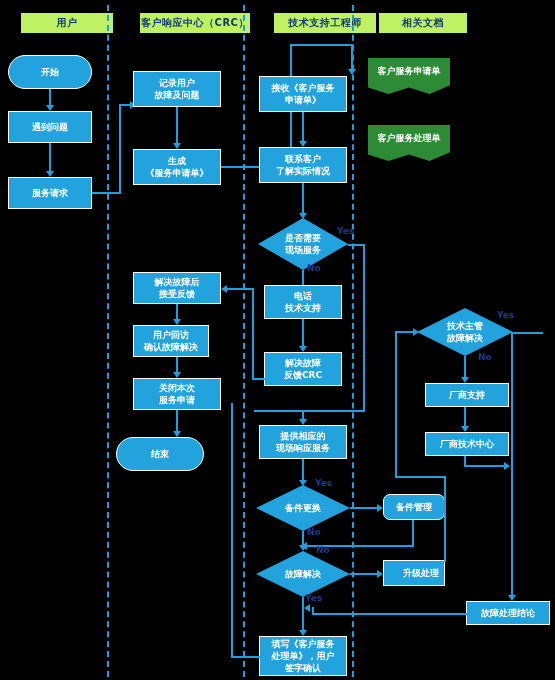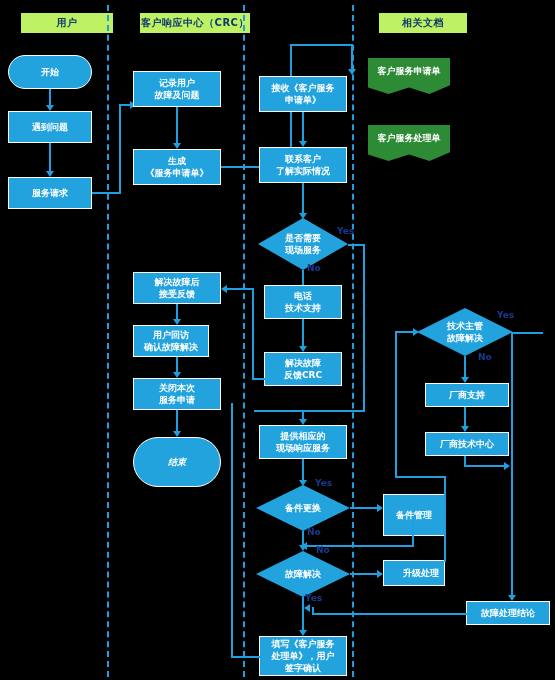--- a/index.html
+++ b/index.html
@@ -86,20 +86,21 @@
   .arr-r{border-top:4px solid transparent;border-bottom:4px solid transparent;border-left:6px solid #1f9fe0;}
   .arr-l{border-top:4px solid transparent;border-bottom:4px solid transparent;border-right:6px solid #1f9fe0;}
 </style>
 </head>
 <body>
 
 <div id="stage">
 
   <div class="lane-header" style="left:5px;top:13px;width:92px;height:20px;">用户</div>
   <div class="lane-header" style="left:124px;top:13px;width:110px;height:20px;">客户响应中心（CRC）</div>
+  <div class="lane-header" style="left:258px;top:13px;width:102px;height:20px;">技术支持工程师</div>
   <div class="lane-header" style="left:363px;top:13px;width:88px;height:20px;">相关文档</div>
 
   <div class="lane-div" style="left:107px;top:5px;height:672px;"></div>
   <div class="lane-div" style="left:243px;top:5px;height:672px;"></div>
   <div class="lane-div" style="left:352px;top:5px;height:672px;"></div>
 
 
   <div class="node terminator" style="left:8px;top:55px;width:84px;height:34px;">开始</div>
 
   <div class="ln lnv" style="left:49px;top:89px;height:17px;"></div>
@@ -125,21 +126,21 @@
   <div class="node" style="left:133px;top:325px;width:76px;height:32px;">用户回访<br>确认故障解决</div>
 
   <div class="ln lnv" style="left:176px;top:357px;height:16px;"></div>
   <div class="arr arr-d" style="left:173px;top:372px;"></div>
 
   <div class="node" style="left:133px;top:378px;width:88px;height:32px;">关闭本次<br>服务申请</div>
 
   <div class="ln lnv" style="left:176px;top:410px;height:22px;"></div>
   <div class="arr arr-d" style="left:173px;top:431px;"></div>
 
-  <div class="node terminator" style="left:133px;top:437px;width:88px;height:50px;font-style:italic;">结束</div>
+  <div class="node terminator" style="left:116px;top:437px;width:88px;height:34px;">结束</div>
 
   <div class="node" style="left:133px;top:71px;width:88px;height:36px;">记录用户<br>故障及问题</div>
 
   <div class="ln lnv" style="left:176px;top:107px;height:37px;"></div>
   <div class="arr arr-d" style="left:173px;top:143px;"></div>
 
   <div class="node" style="left:133px;top:149px;width:88px;height:36px;">生成<br>《服务申请单》</div>
 
   <div class="ln lnh" style="left:221px;top:166px;width:71px;"></div>
   <div class="ln lnv" style="left:290px;top:44px;height:124px;"></div>
@@ -193,21 +194,21 @@
   <div class="diamond" style="left:256px;top:485px;width:94px;height:46px;">
     <div class="dshape"></div>
     <div class="dtext">备件更换</div>
   </div>
   <div class="lbl" style="left:315px;top:478px;">Yes</div>
   <div class="lbl" style="left:307px;top:527px;">No</div>
 
   <div class="ln lnh" style="left:350px;top:507px;width:29px;"></div>
   <div class="arr arr-r" style="left:377px;top:504px;"></div>
 
-  <div class="node" style="left:383px;top:494px;width:62px;height:42px;">备件管理</div>
+  <div class="node" style="left:383px;top:494px;width:62px;height:26px;border-radius:7px;">备件管理</div>
 
   <div class="ln lnv" style="left:412px;top:520px;height:27px;"></div>
   <div class="ln lnh" style="left:307px;top:545px;width:107px;"></div>
   <div class="arr arr-l" style="left:301px;top:542px;"></div>
 
   <div class="ln lnv" style="left:302px;top:531px;height:16px;"></div>
   <div class="arr arr-d" style="left:299px;top:545px;"></div>
 
   <div class="diamond" style="left:256px;top:551px;width:94px;height:46px;">
     <div class="dshape"></div>

